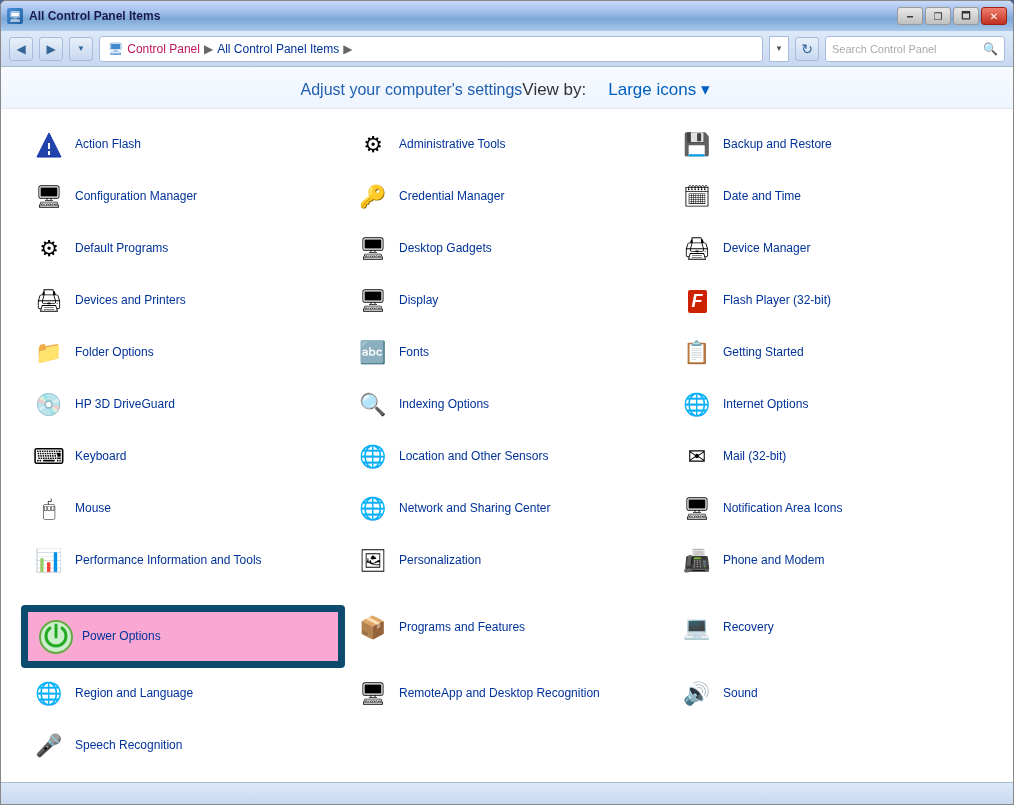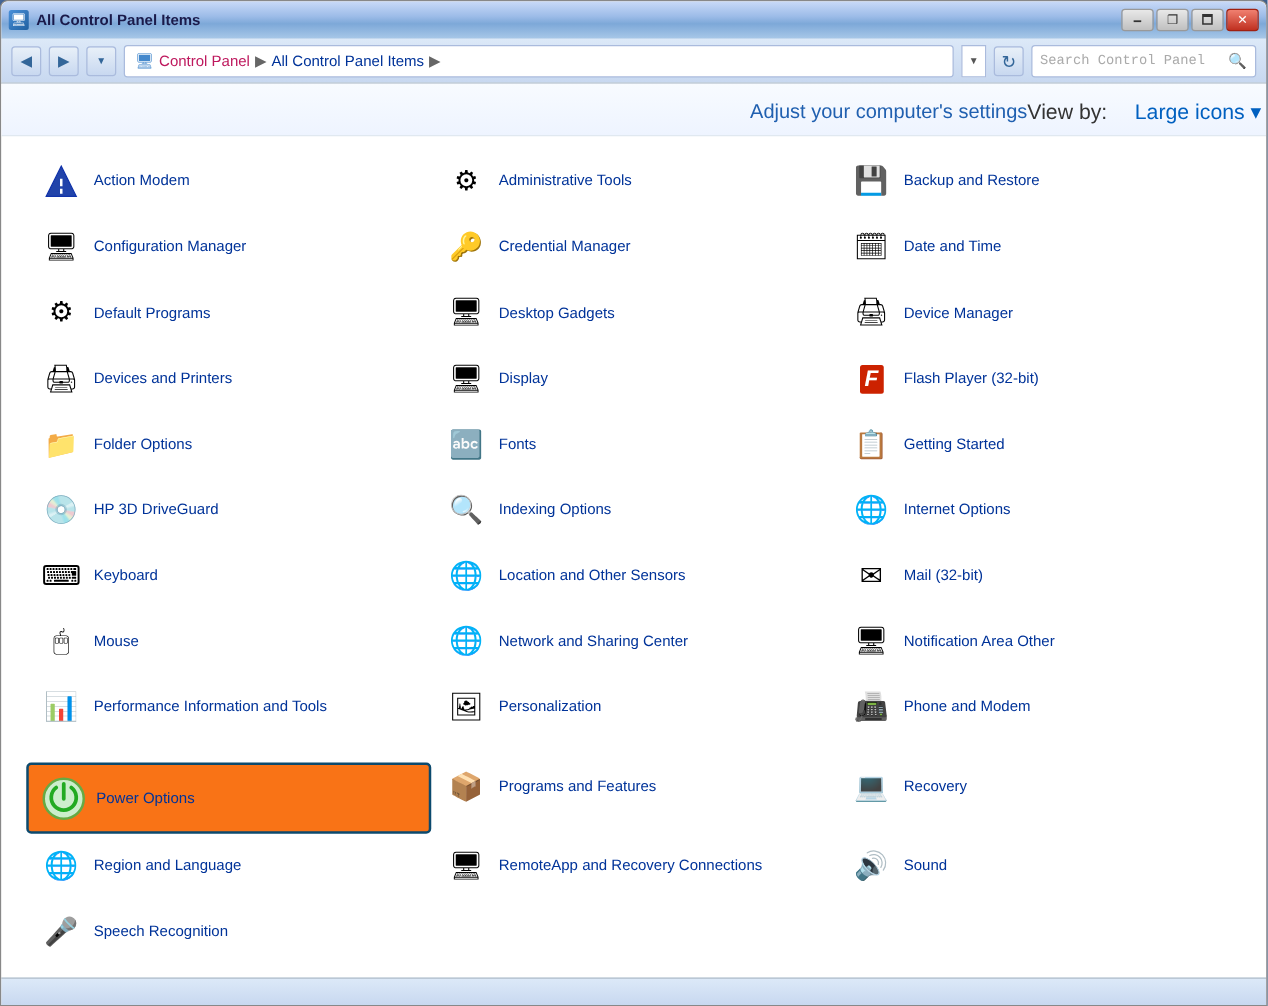--- a/index.html
+++ b/index.html
@@ -139,24 +139,24 @@
       gap: 4px;
     }
     .content-area {
       flex: 1;
       background: white;
       display: flex;
       flex-direction: column;
       overflow: hidden;
     }
     .content-header {
-      padding: 12px 4px 8px 20px;
+      padding: 12px 24px 8px 20px;
       border-bottom: 1px solid #e0e8f0;
       display: flex;
-      justify-content: flex-end;
+      justify-content: center;
       align-items: center;
       background: linear-gradient(to bottom, #f8fbff, #eef4ff);
     }
     .header-title {
       font-size: 16px;
       color: #2060b0;
       font-weight: 300;
     }
     .view-by {
       display: flex;
@@ -182,22 +182,22 @@
     .grid-item {
       display: flex;
       align-items: center;
       gap: 8px;
       padding: 8px 10px;
       cursor: pointer;
       border-radius: 4px;
       min-height: 50px;
     }
     .grid-item.selected {
-      background: #f97316;
-      border: 2px solid #0c4a6e;
+      background: #f9a8d4;
+      border: 7px solid #0c4a6e;
       margin-top: 18px;
     }
     .item-icon {
       width: 36px;
       height: 36px;
       flex-shrink: 0;
       display: flex;
       align-items: center;
       justify-content: center;
       font-size: 22px;
@@ -248,21 +248,21 @@
     <div class="breadcrumb-bar">
       <span style="margin-right:4px; color:#4488cc;">🖥</span>
       <span style="color:#be185d; cursor:pointer;">Control Panel</span>
       <span class="breadcrumb-separator"> ▶ </span>
       <span style="color:#003399; cursor:pointer;">All Control Panel Items</span>
       <span class="breadcrumb-separator"> ▶ </span>
     </div>
     <div class="dropdown-btn">▼</div>
     <div class="nav-btn" style="font-size:14px;">↻</div>
     <div class="search-bar">
-      <span style="color:#aaa; flex:1; font-size:11px;font-family:Liberation Mono, monospace;">Search Control Panel</span>
+      <span style="color:#aaa; flex:1; font-size:11px;">Search Control Panel</span>
       <span style="cursor:pointer;">🔍</span>
     </div>
   </div>
 
   <div class="content-area">
 
     <div class="content-header">
       <h2 class="header-title">Adjust your computer's settings</h2>
       <div class="view-by">
         <span>View by:</span>
@@ -276,21 +276,21 @@
     <div class="items-grid" id="items-grid">
 
     <div class="grid-item">
           <div class="item-icon">
             <svg width="32" height="32" viewBox="0 0 32 32">
               <polygon points="4,28 16,4 28,28" fill="#2244aa" stroke="#1133aa" stroke-width="1"></polygon>
               <rect x="15" y="22" width="2" height="4" fill="white"></rect>
               <rect x="15" y="14" width="2" height="6" fill="white"></rect>
             </svg>
           </div>
-          <div class="item-label">Action Modem</div>
+          <div class="item-label">Action Flash</div>
         </div>
         <div class="grid-item">
           <div class="item-icon">⚙</div>
           <div class="item-label">Administrative Tools</div>
         </div>
         <div class="grid-item">
           <div class="item-icon">💾</div>
           <div class="item-label">Backup and Restore</div>
         </div>
         <div class="grid-item">
@@ -370,21 +370,21 @@
         <div class="grid-item">
           <div class="item-icon">🖱</div>
           <div class="item-label">Mouse</div>
         </div>
         <div class="grid-item">
           <div class="item-icon">🌐</div>
           <div class="item-label">Network and Sharing Center</div>
         </div>
         <div class="grid-item">
           <div class="item-icon">🖥</div>
-          <div class="item-label">Notification Area Other</div>
+          <div class="item-label">Notification Area Icons</div>
         </div>
         <div class="grid-item">
           <div class="item-icon">📊</div>
           <div class="item-label">Performance Information and Tools</div>
         </div>
         <div class="grid-item">
           <div class="item-icon">🖼</div>
           <div class="item-label">Personalization</div>
         </div>
         <div class="grid-item">
@@ -408,21 +408,21 @@
         <div class="grid-item">
           <div class="item-icon">💻</div>
           <div class="item-label">Recovery</div>
         </div>
         <div class="grid-item">
           <div class="item-icon">🌐</div>
           <div class="item-label">Region and Language</div>
         </div>
         <div class="grid-item">
           <div class="item-icon">🖥</div>
-          <div class="item-label">RemoteApp and Recovery Connections</div>
+          <div class="item-label">RemoteApp and Desktop Recognition</div>
         </div>
         <div class="grid-item">
           <div class="item-icon">🔊</div>
           <div class="item-label">Sound</div>
         </div>
         <div class="grid-item">
           <div class="item-icon">🎤</div>
           <div class="item-label">Speech Recognition</div>
         </div>
       </div>

